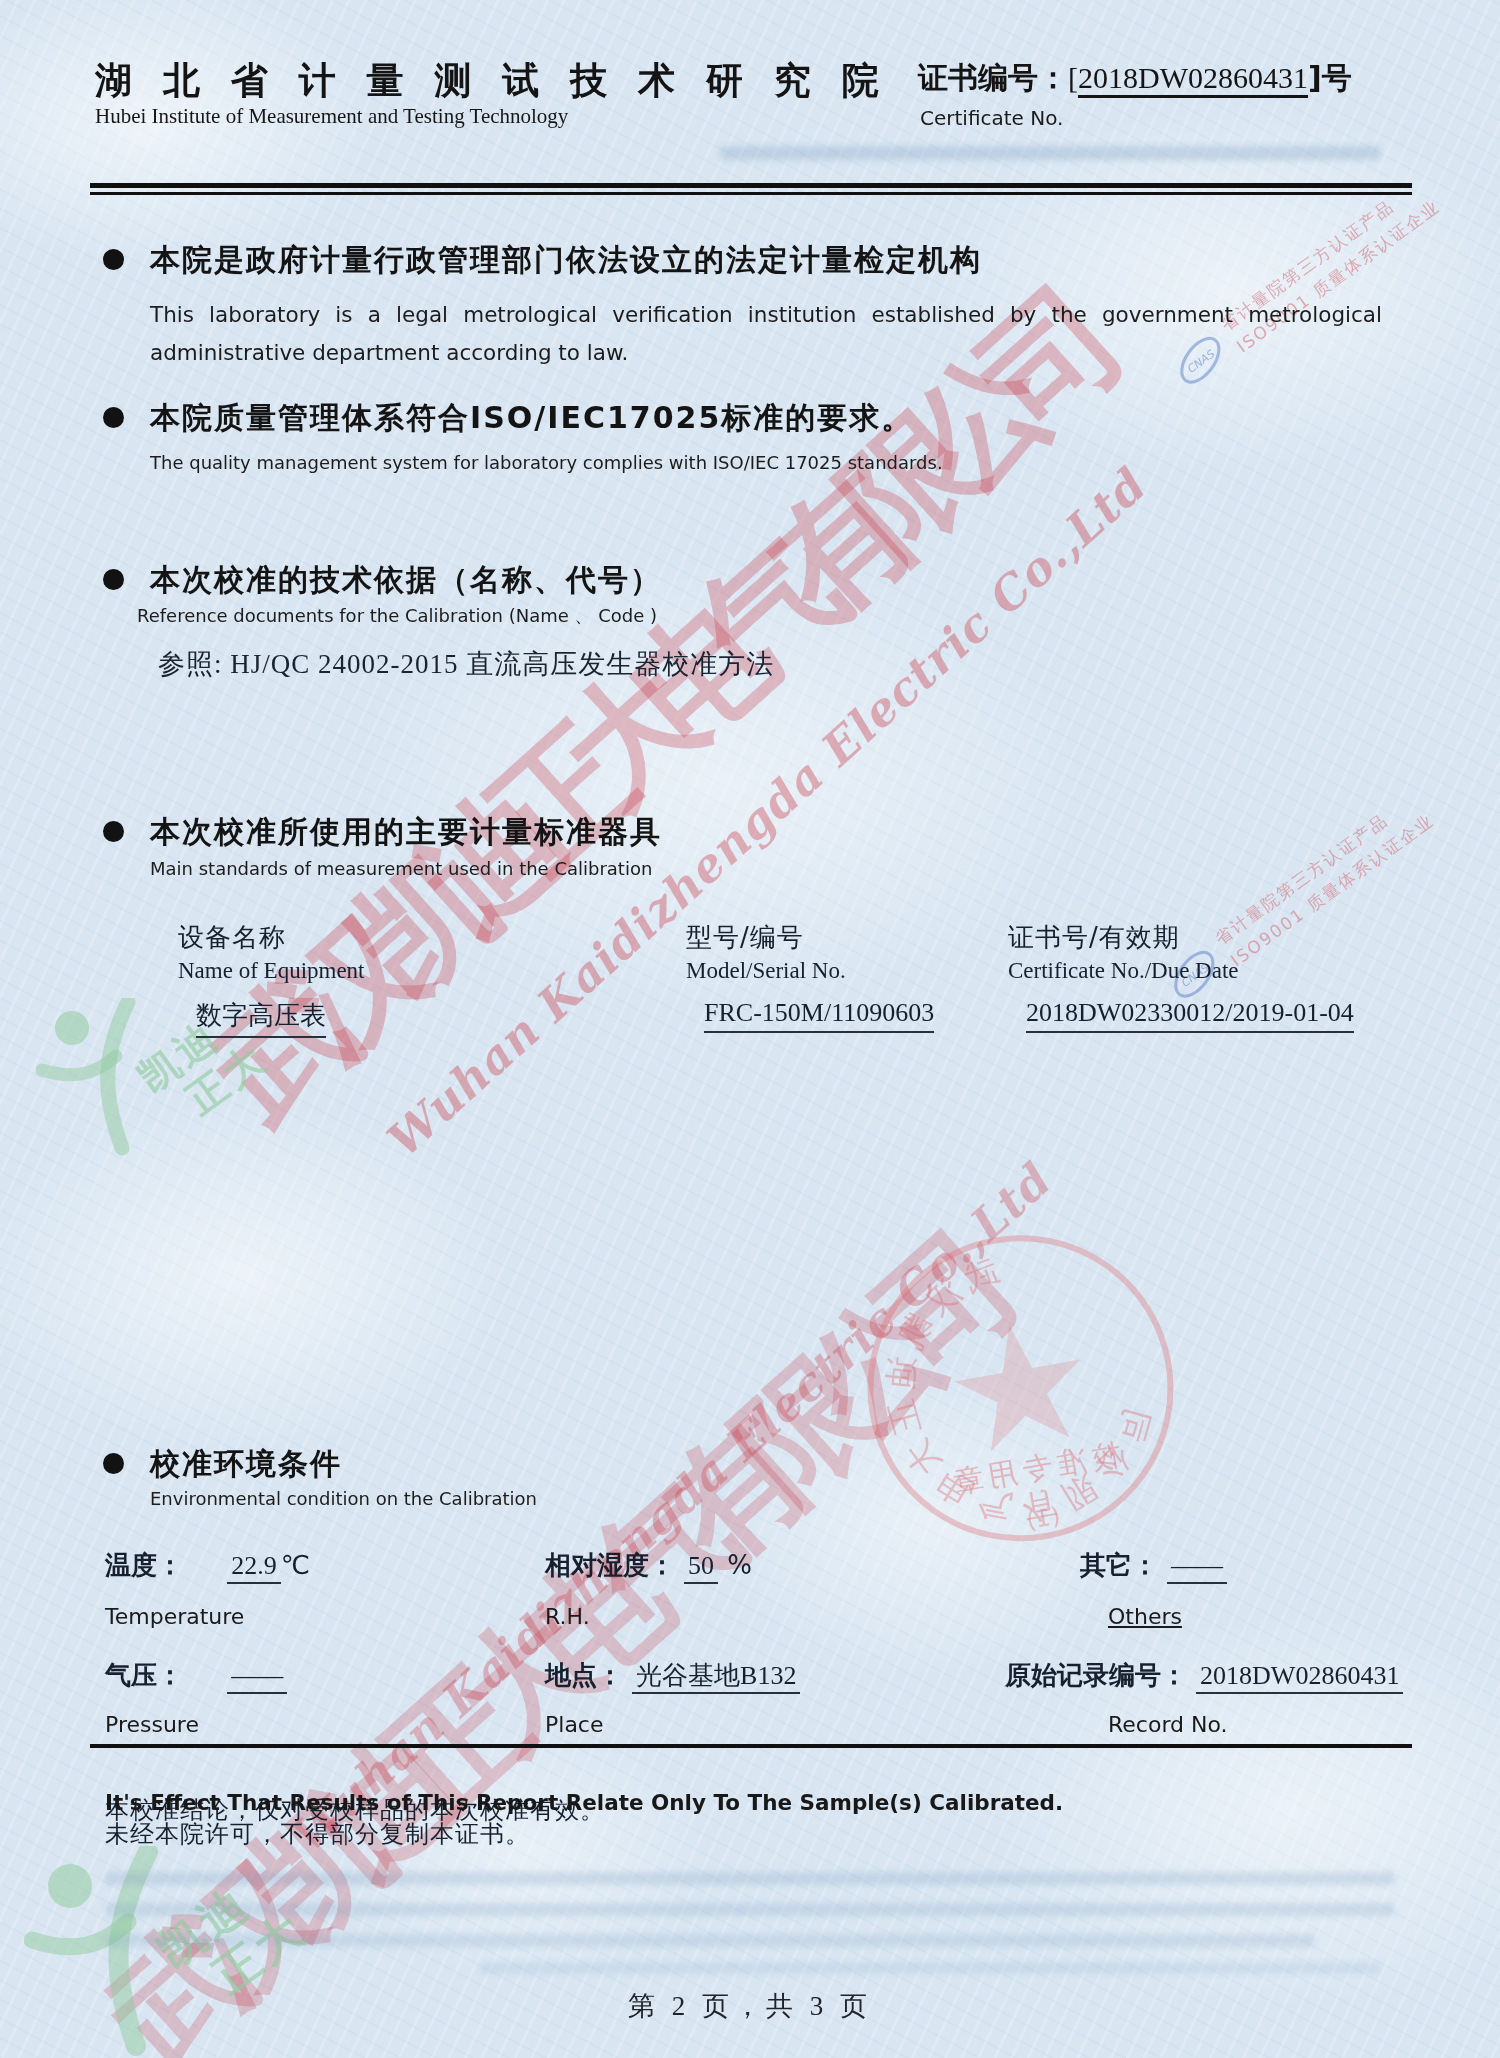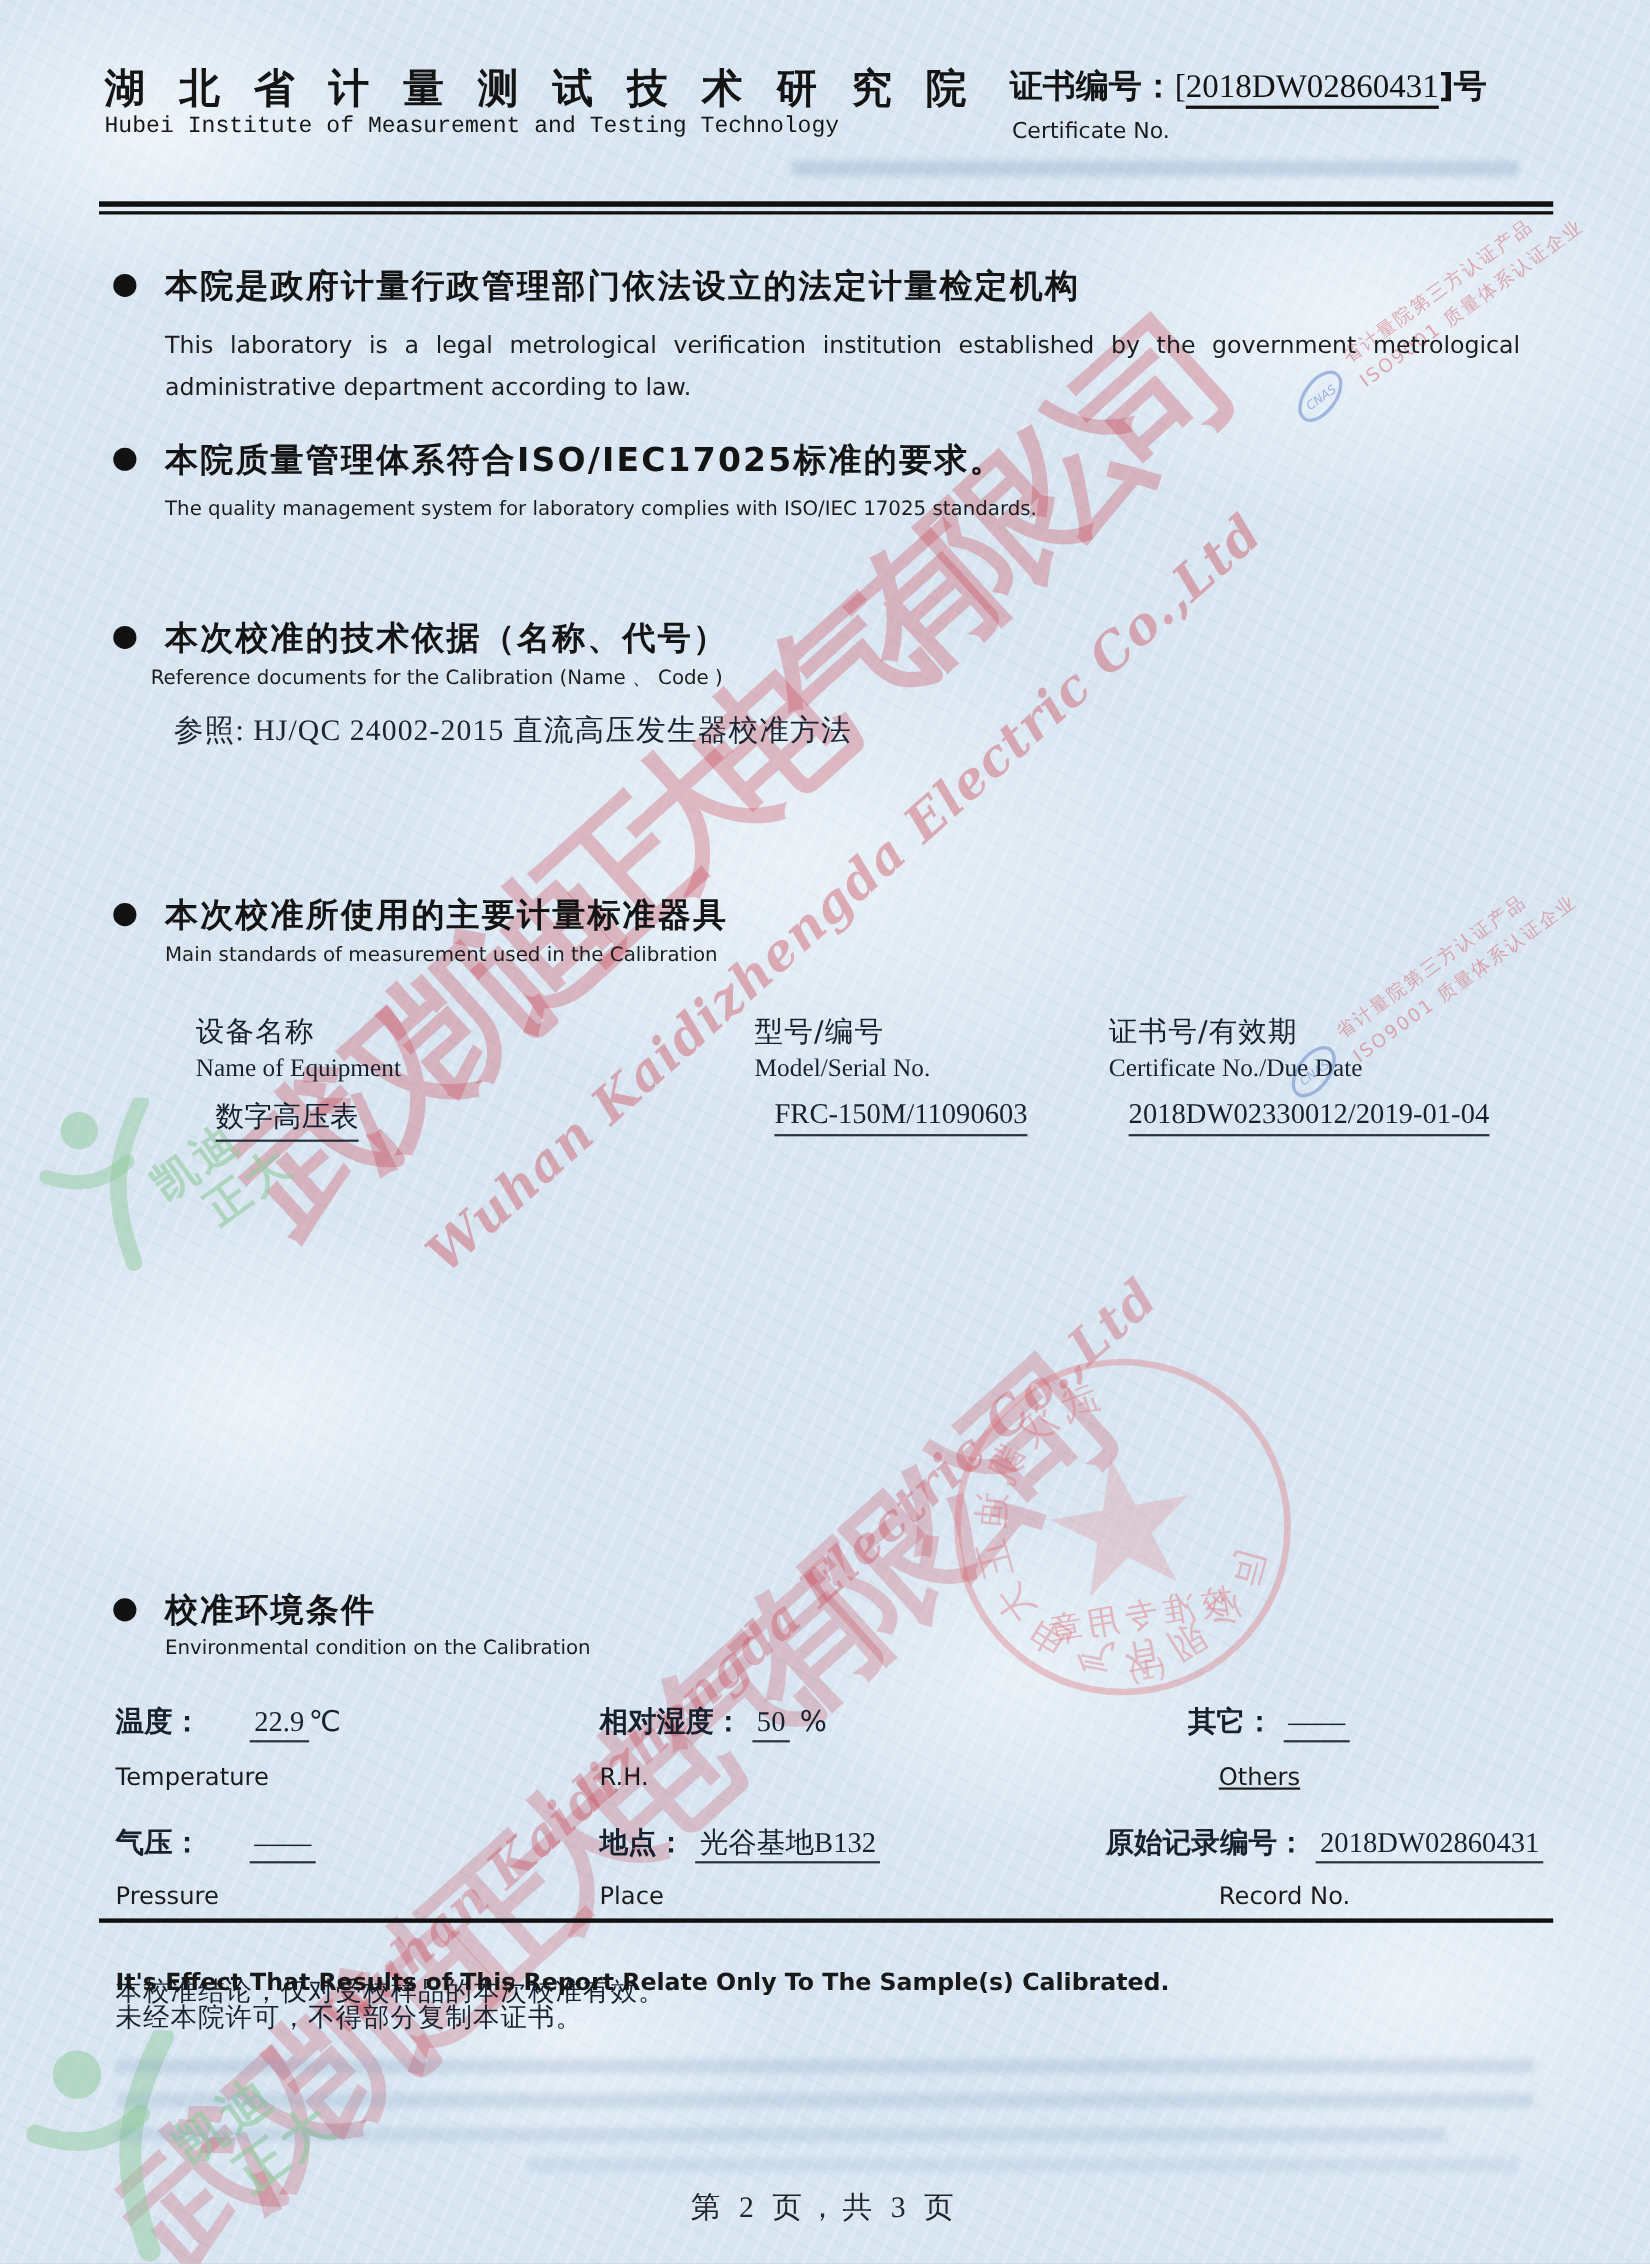--- a/index.html
+++ b/index.html
@@ -15,21 +15,21 @@
       radial-gradient(ellipse 430px 280px at 86% 88%, rgba(255,255,255,.48), transparent 70%),
       radial-gradient(ellipse 260px 180px at 35% 90%, rgba(255,255,255,.4), transparent 70%),
       repeating-linear-gradient(115deg, rgba(255,255,255,.16) 0 3px, transparent 3px 15px),
       repeating-linear-gradient(28deg, rgba(186,208,228,.20) 0 2px, transparent 2px 17px);
     font-family:"DejaVu Sans","Liberation Sans",sans-serif;color:#1b1b1b;
   }
   .abs{position:absolute;}
   .wm{pointer-events:none;}
   
   .inst-cn{font-size:37px;font-weight:700;letter-spacing:9px;color:#141414;}
-  .inst-en{font-size:21px;font-family:Liberation Mono, monospace;color:#161616;}
+  .inst-en{font-size:21px;font-family:Liberation Serif, serif;color:#161616;}
   .cert-line{font-size:30px;font-weight:700;color:#141414;white-space:nowrap;}
   .cert-line .num{font-family:"Liberation Serif","DejaVu Serif",serif;font-weight:400;}
   .cert-en{font-size:20px;color:#1a1a1a;}
   .rule-double{border-top:5px solid #101010;border-bottom:3px solid #101010;height:4px;}
   .rule-single{background:#101010;height:4px;}
   
   .bullet{display:flex;align-items:flex-start;}
   .dot{width:21px;height:21px;border-radius:50%;background:#121212;margin:9px 26px 0 0;flex:0 0 auto;}
   .cn-head{font-size:30px;font-weight:700;letter-spacing:2px;color:#141414;white-space:nowrap;}
   .en-sub{font-size:18px;color:#1c1c1c;}

